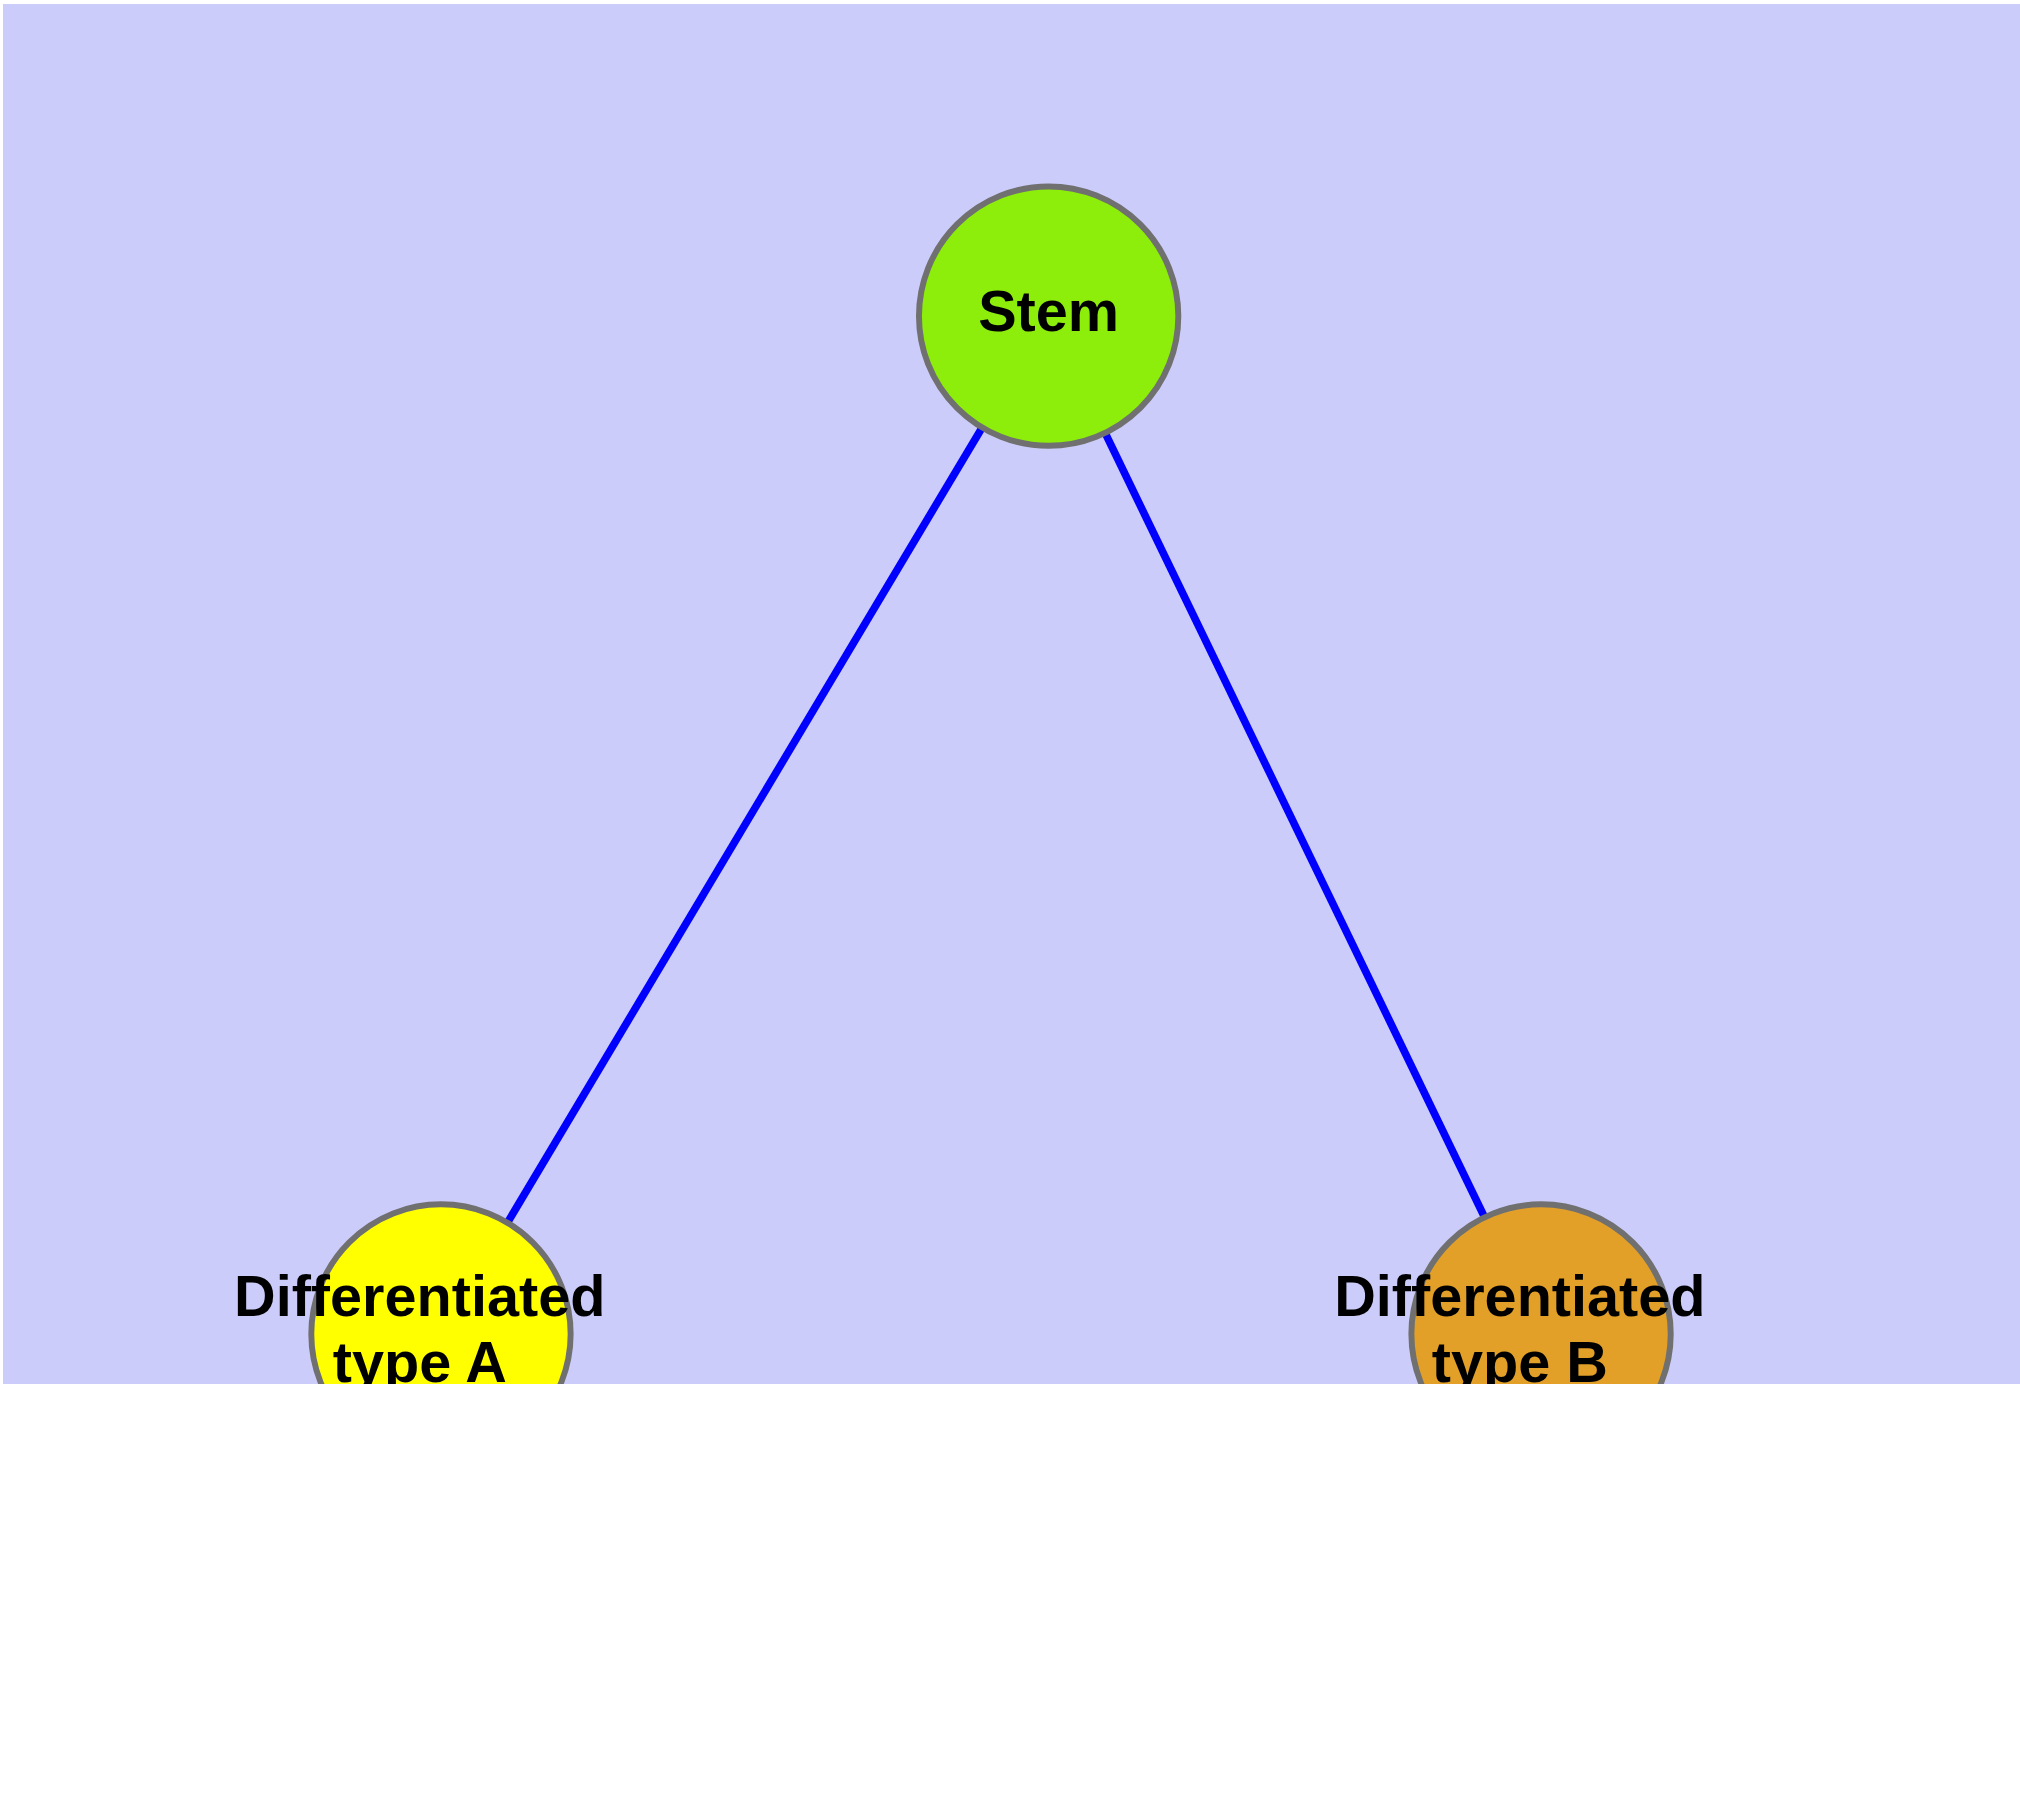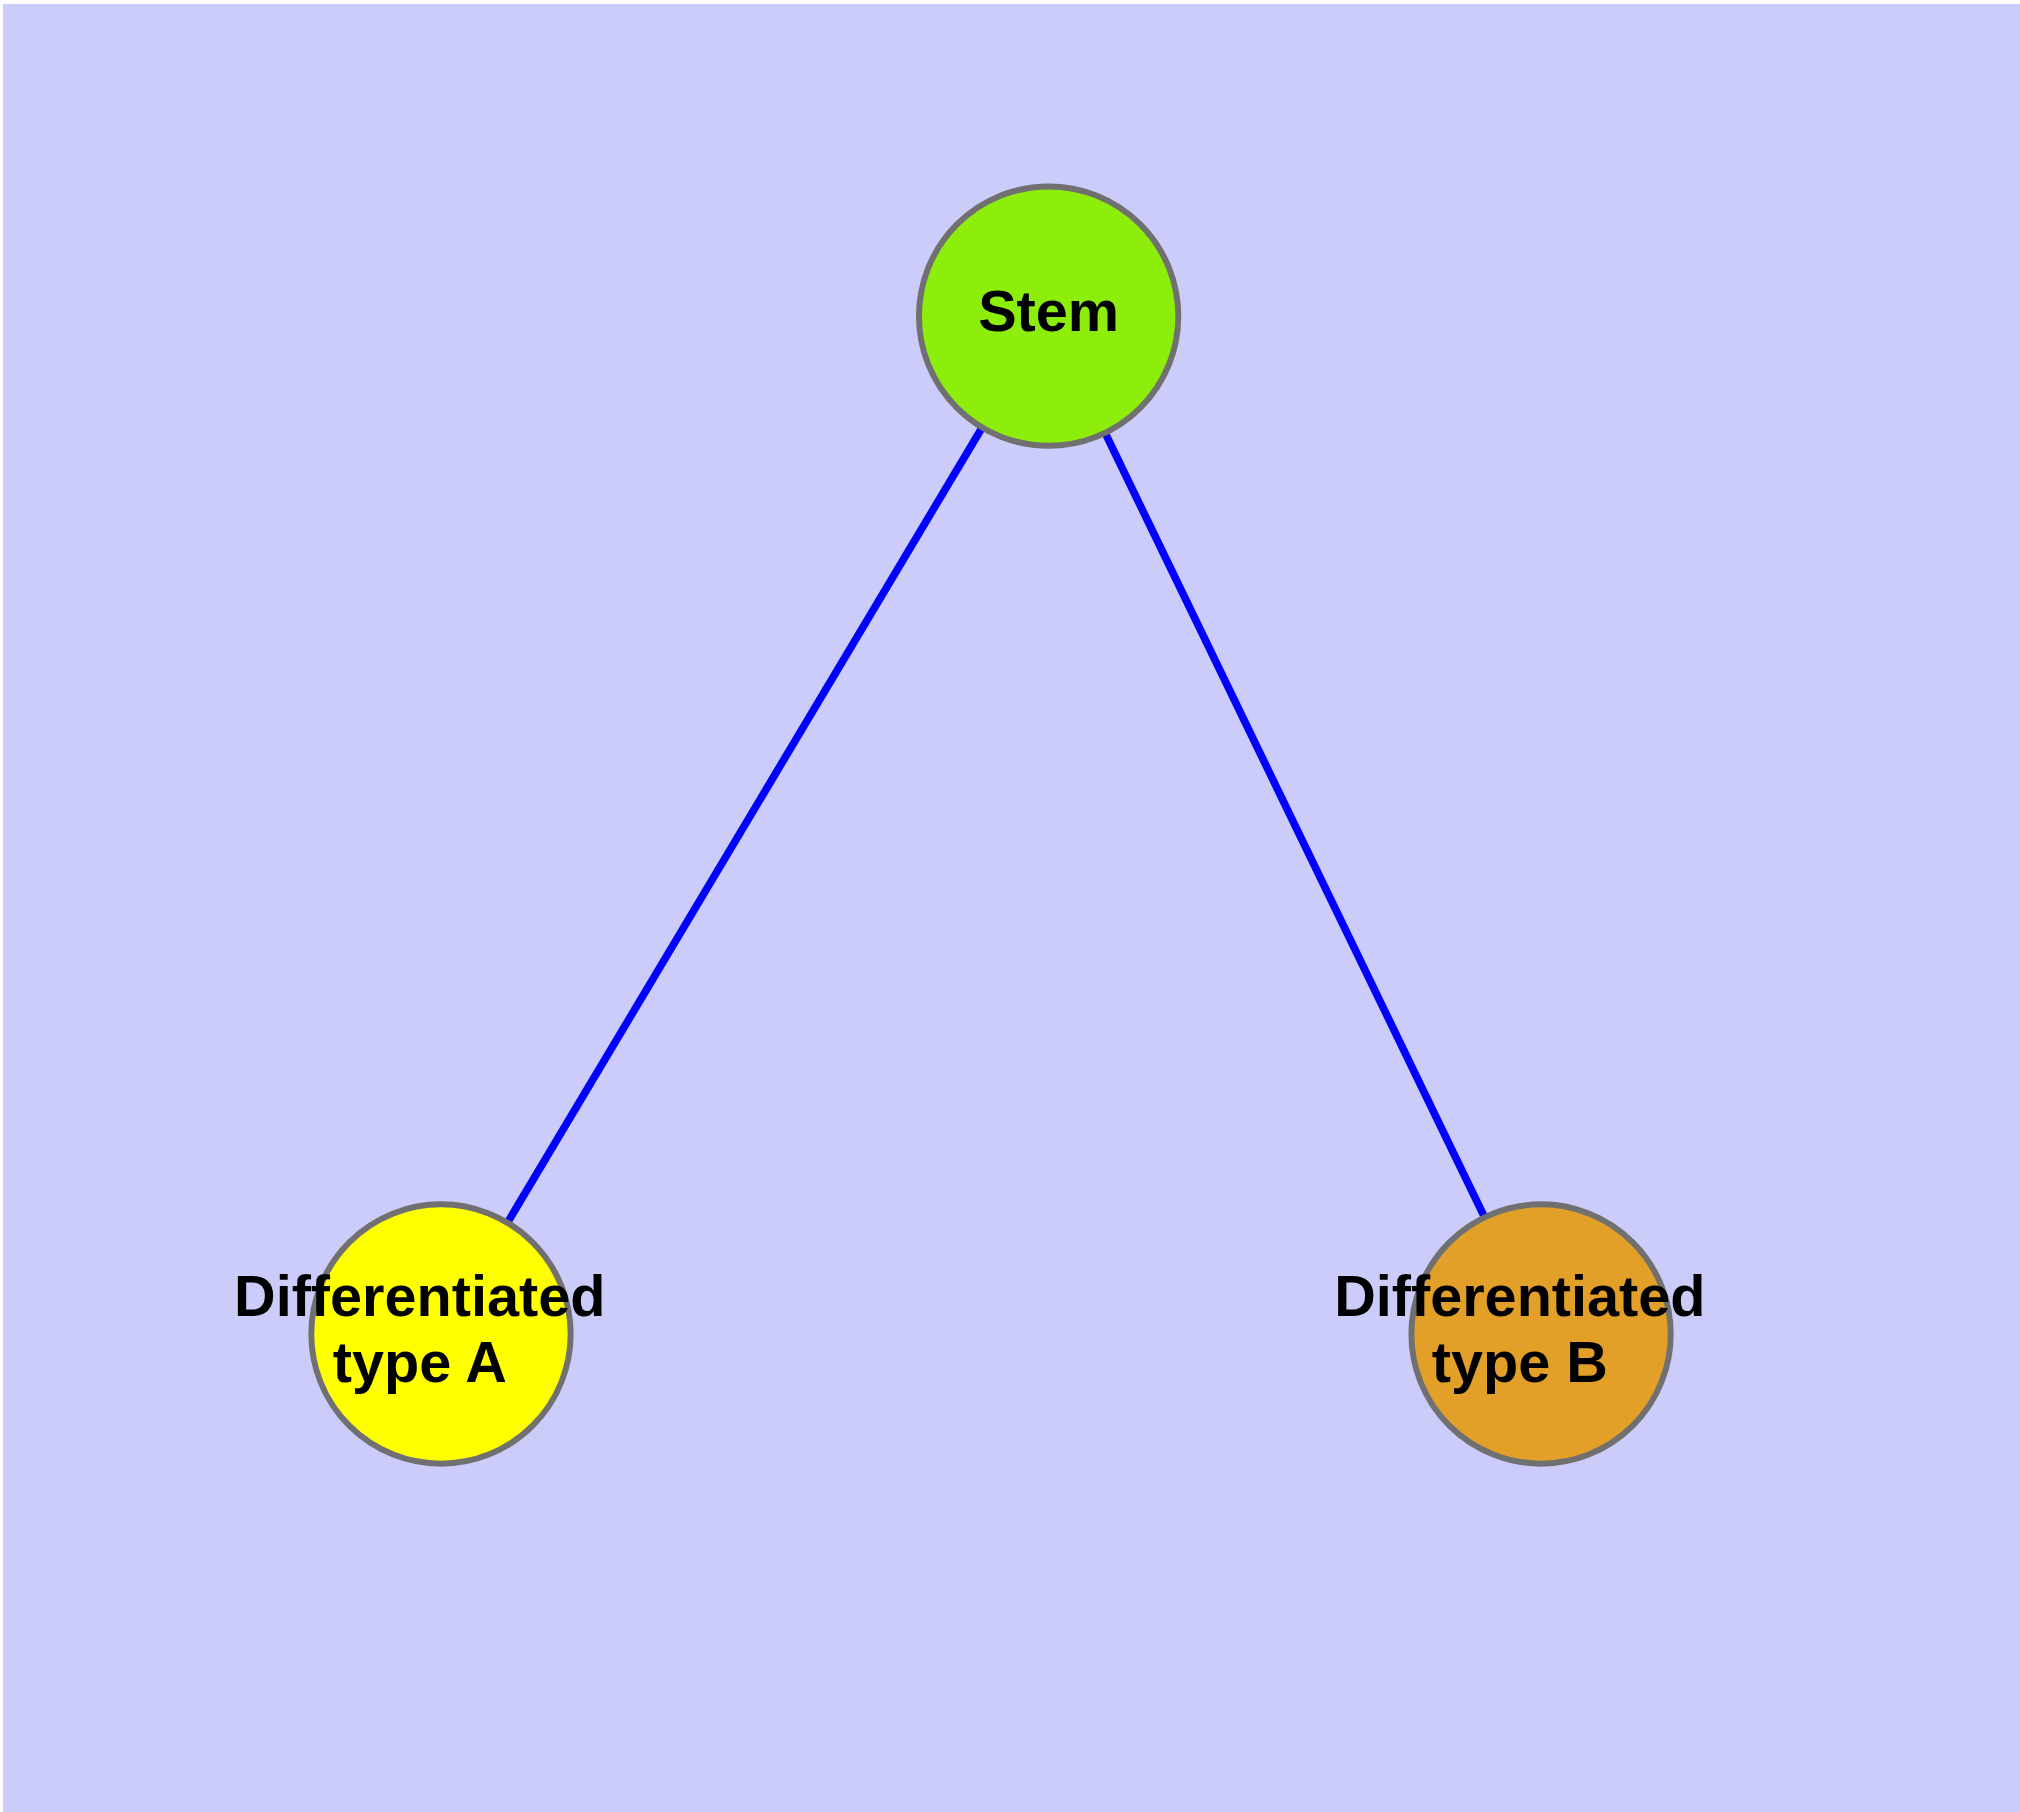--- a/index.html
+++ b/index.html
@@ -3,21 +3,21 @@
 <meta charset="utf-8">
 <style>
   html, body {
     margin: 0;
     padding: 0;
     background: #ffffff;
   }
   #canvas {
     position: relative;
     width: 2021px;
-    height: 1812px;
+    height: 1384px;
     background: #ffffff;
     overflow: hidden;
   }
   #plot-bg {
     position: absolute;
     left: 3.4px;
     top: 4.2px;
     width: 2017px;
     height: 1808px;
     background: #ccccfa;

